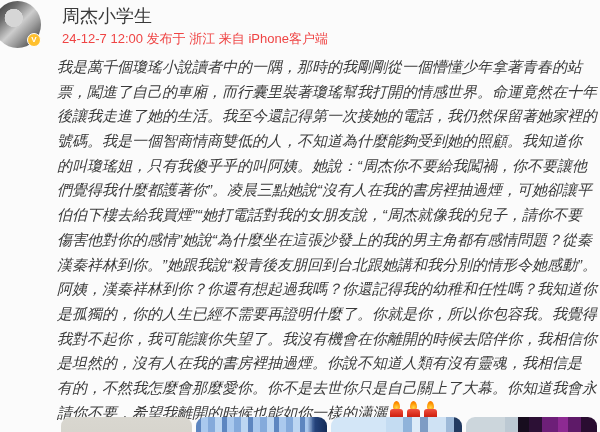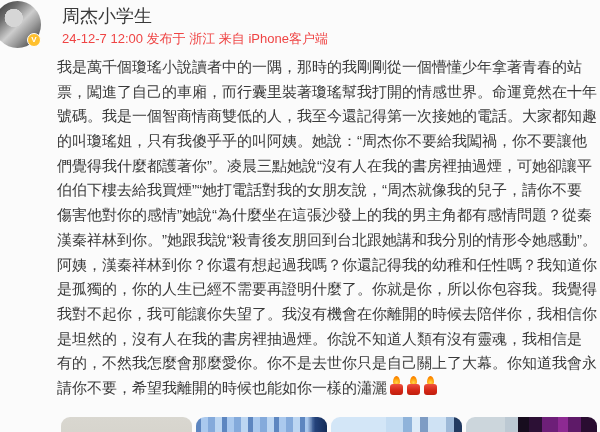--- a/index.html
+++ b/index.html
@@ -55,20 +55,21 @@
   .text {
     position:absolute; left:57px; top:55px;
     width:540px;
     font-size:15px;
     color:#3a3a3a;
   }
   .line {
     height:24.7px; line-height:24.7px;
     white-space:nowrap;
     letter-spacing:0;
+    font-style:italic;
   }
   
   .candle {
     display:inline-block; position:relative;
     width:15px; height:17px;
     margin-left:2px;
     vertical-align:-2px;
   }
   .candle .flame {
     position:absolute; left:4px; top:-2px;
@@ -116,21 +117,22 @@
     <div class="avatar-img"></div>
     <div class="v-badge">V</div>
   </div>
   <div class="username">周杰小学生</div>
   <div class="meta">24-12-7 12:00 发布于 浙江 来自 iPhone客户端</div>
 
   <div class="text">
     <div>
         <div class="line">我是萬千個瓊瑤小說讀者中的一隅，那時的我剛剛從一個懵懂少年拿著青春的站</div>
         <div class="line">票，闖進了自己的車廂，而行囊里裝著瓊瑤幫我打開的情感世界。命運竟然在十年</div>
-        <div class="line">號碼。我是一個智商情商雙低的人，我至今還記得第一次接她的電話。大家都知趣</div>
+        <div class="line">後讓我走進了她的生活。我至今還記得第一次接她的電話，我仍然保留著她家裡的</div>
+        <div class="line">號碼。我是一個智商情商雙低的人，不知道為什麼能夠受到她的照顧。我知道你</div>
         <div class="line">的叫瓊瑤姐，只有我傻乎乎的叫阿姨。她說：“周杰你不要給我闖禍，你不要讓他</div>
         <div class="line">們覺得我什麼都護著你”。凌晨三點她說“沒有人在我的書房裡抽過煙，可她卻讓平</div>
         <div class="line">伯伯下樓去給我買煙”“她打電話對我的女朋友說，“周杰就像我的兒子，請你不要</div>
         <div class="line">傷害他對你的感情”她說“為什麼坐在這張沙發上的我的男主角都有感情問題？從秦</div>
         <div class="line">漢秦祥林到你。”她跟我說“殺青後友朋回到台北跟她講和我分別的情形令她感動”。</div>
         <div class="line">阿姨，漢秦祥林到你？你還有想起過我嗎？你還記得我的幼稚和任性嗎？我知道你</div>
         <div class="line">是孤獨的，你的人生已經不需要再證明什麼了。你就是你，所以你包容我。我覺得</div>
         <div class="line">我對不起你，我可能讓你失望了。我沒有機會在你離開的時候去陪伴你，我相信你</div>
         <div class="line">是坦然的，沒有人在我的書房裡抽過煙。你說不知道人類有沒有靈魂，我相信是</div>
         <div class="line">有的，不然我怎麼會那麼愛你。你不是去世你只是自己關上了大幕。你知道我會永</div>

